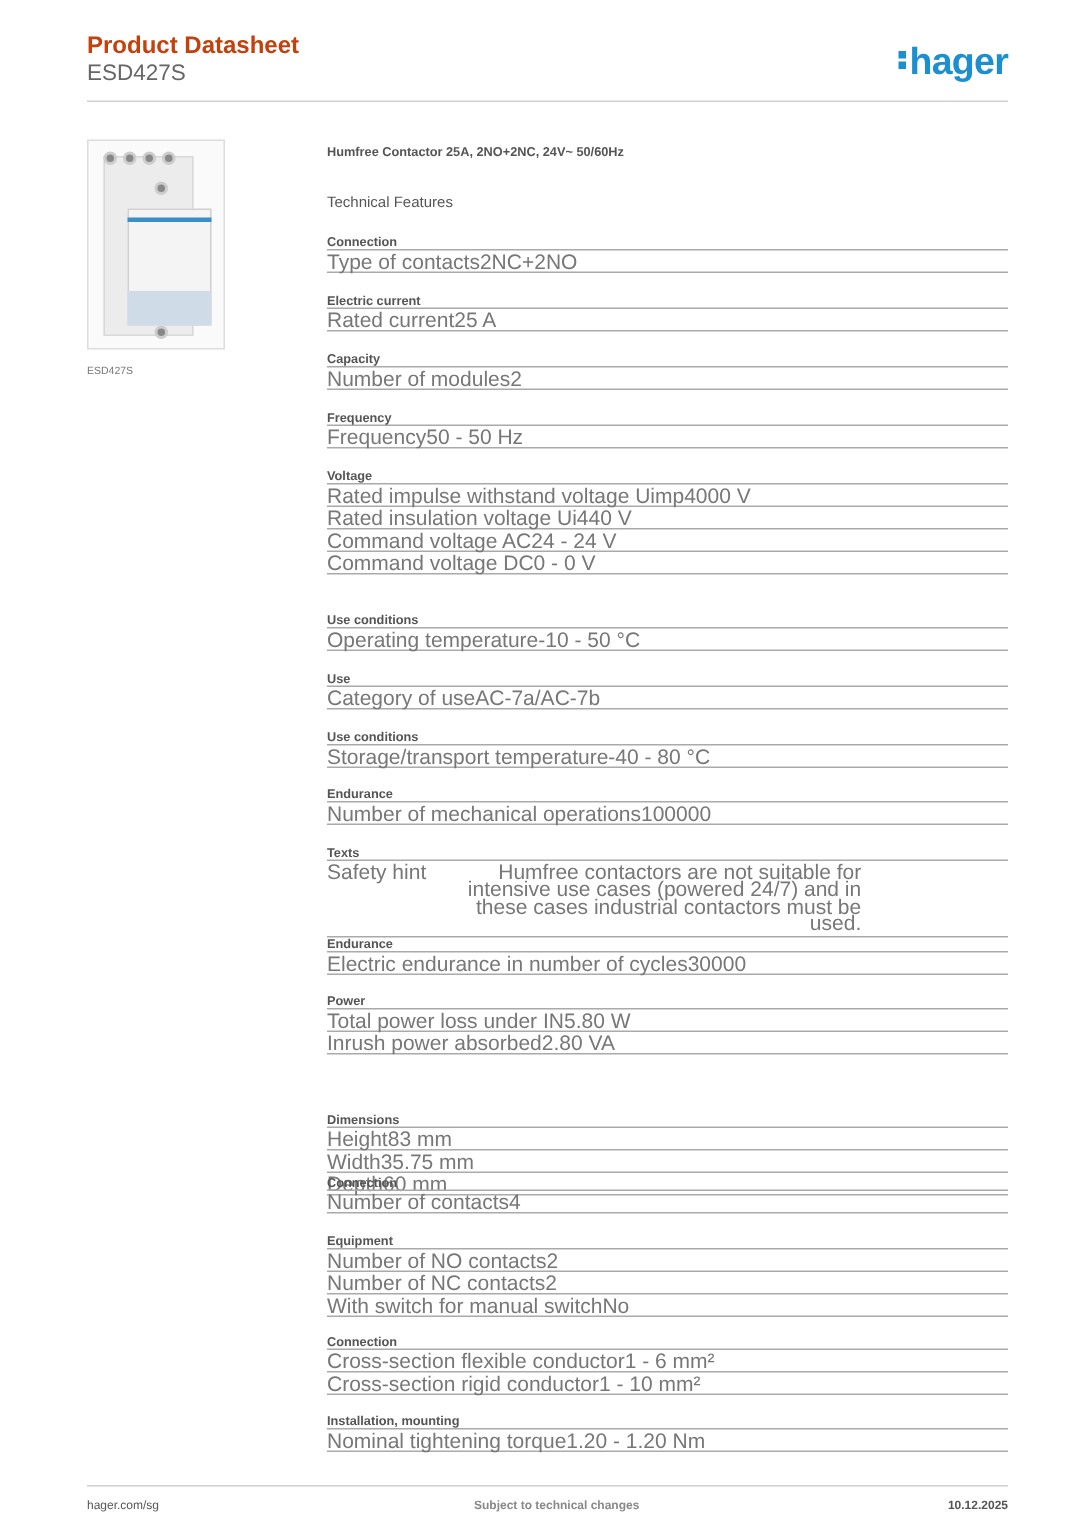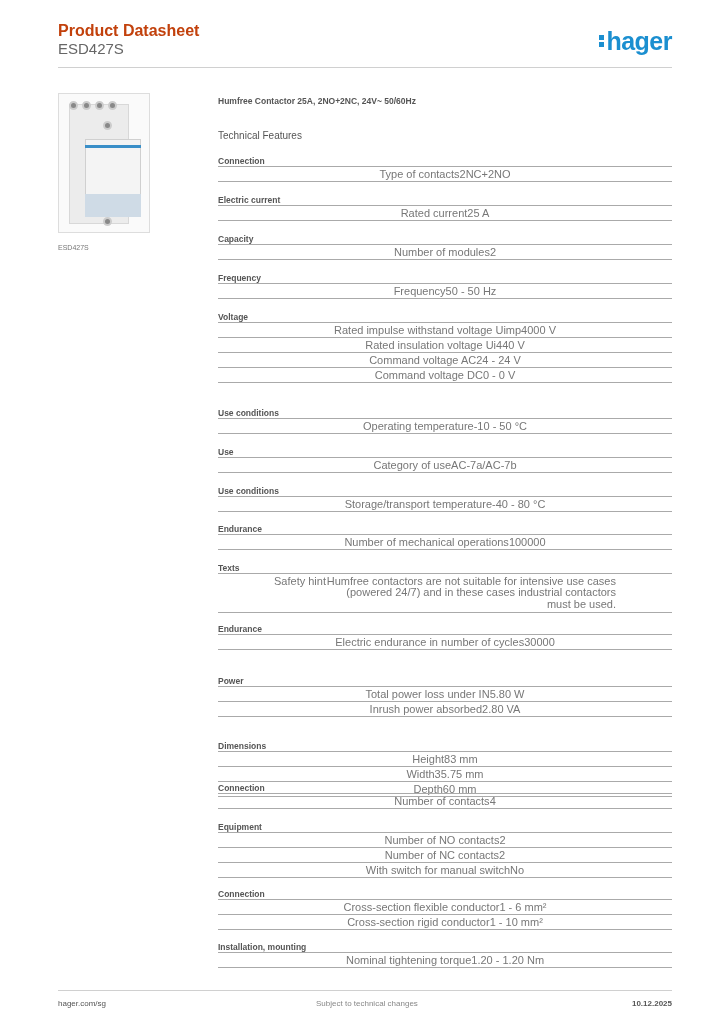--- a/index.html
+++ b/index.html
@@ -22,28 +22,28 @@
   .dev-body { left: 10px; top: 10px; width: 60px; height: 120px; background: #ececec; border: 1px solid #d8d8d8; }
   .dev-front { left: 26px; top: 45px; width: 56px; height: 78px; background: #f4f4f4; border: 1px solid #d0d0d0; }
   .dev-stripe { left: 26px; top: 51px; width: 56px; height: 3px; background: #3a8fc8; }
   .dev-window { left: 26px; top: 100px; width: 56px; height: 23px; background: #cfdbe6; }
   .dev-screw { width: 9px; height: 9px; border-radius: 50%; background: #888; border: 2px solid #ccc; }
   .product-name { position: absolute; left: 218px; top: 96px; font-size: 8.5px; font-weight: bold; color: #555; }
   .tech-title { position: absolute; left: 218px; top: 130px; font-size: 10px; font-weight: normal; color: #555; }
 
   .group { position: absolute; left: 218px; width: 454px; }
   .group-title { font-size: 8.5px; font-weight: bold; color: #555; height: 12px; line-height: 12px; border-bottom: 1px solid #aaa; }
-  .row { display: flex; justify-content: center; font-size: 11px; color: #777; line-height: 13.5px; border-bottom: 1px solid #aaa; padding-top: 0.5px; }
+  .row { display: flex; justify-content: flex-start; font-size: 14px; color: #777; line-height: 13.5px; border-bottom: 1px solid #aaa; padding-top: 0.5px; }
   .row .val { text-align: right; }
   .row.multi .val { max-width: 290px; line-height: 11.5px; padding: 1px 0 2px; }
 
   .footer-rule { position: absolute; left: 58px; top: 990px; width: 614px; height: 1px; background: #d0d0d0; }
   .footer { position: absolute; left: 58px; top: 999px; width: 614px; font-size: 8px; }
   .footer .left { position: absolute; left: 0; font-weight: normal; color: #555; }
-  .footer .center { position: absolute; left: 258px; color: #888; }
+  .footer .center { position: absolute; left: 258px; color: #888; font-weight: bold; }
   .footer .right { position: absolute; right: 0; font-weight: bold; color: #555; }
 </style>
 </head>
 <body>
 
 <div class="header">
   <div class="title">Product Datasheet</div>
   <div class="subtitle">ESD427S</div>
   <div class="logo"><span class="dots"><i></i><i></i></span><span>hager</span></div>
 </div>
@@ -149,21 +149,21 @@
         <span class="val">Humfree contactors are not suitable for intensive use cases (powered 24/7) and in these cases industrial contactors must be used.</span>
       </div>
     </div>
     <div class="group" style="top: 623px;">
       <div class="group-title">Endurance</div>
       <div class="row">
         <span class="lbl">Electric endurance in number of cycles</span>
         <span class="val">30000</span>
       </div>
     </div>
-    <div class="group" style="top: 661px; margin-top: 14px;">
+    <div class="group" style="top: 661px;">
       <div class="group-title">Power</div>
       <div class="row">
         <span class="lbl">Total power loss under IN</span>
         <span class="val">5.80 W</span>
       </div>
       <div class="row">
         <span class="lbl">Inrush power absorbed</span>
         <span class="val">2.80 VA</span>
       </div>
     </div>

